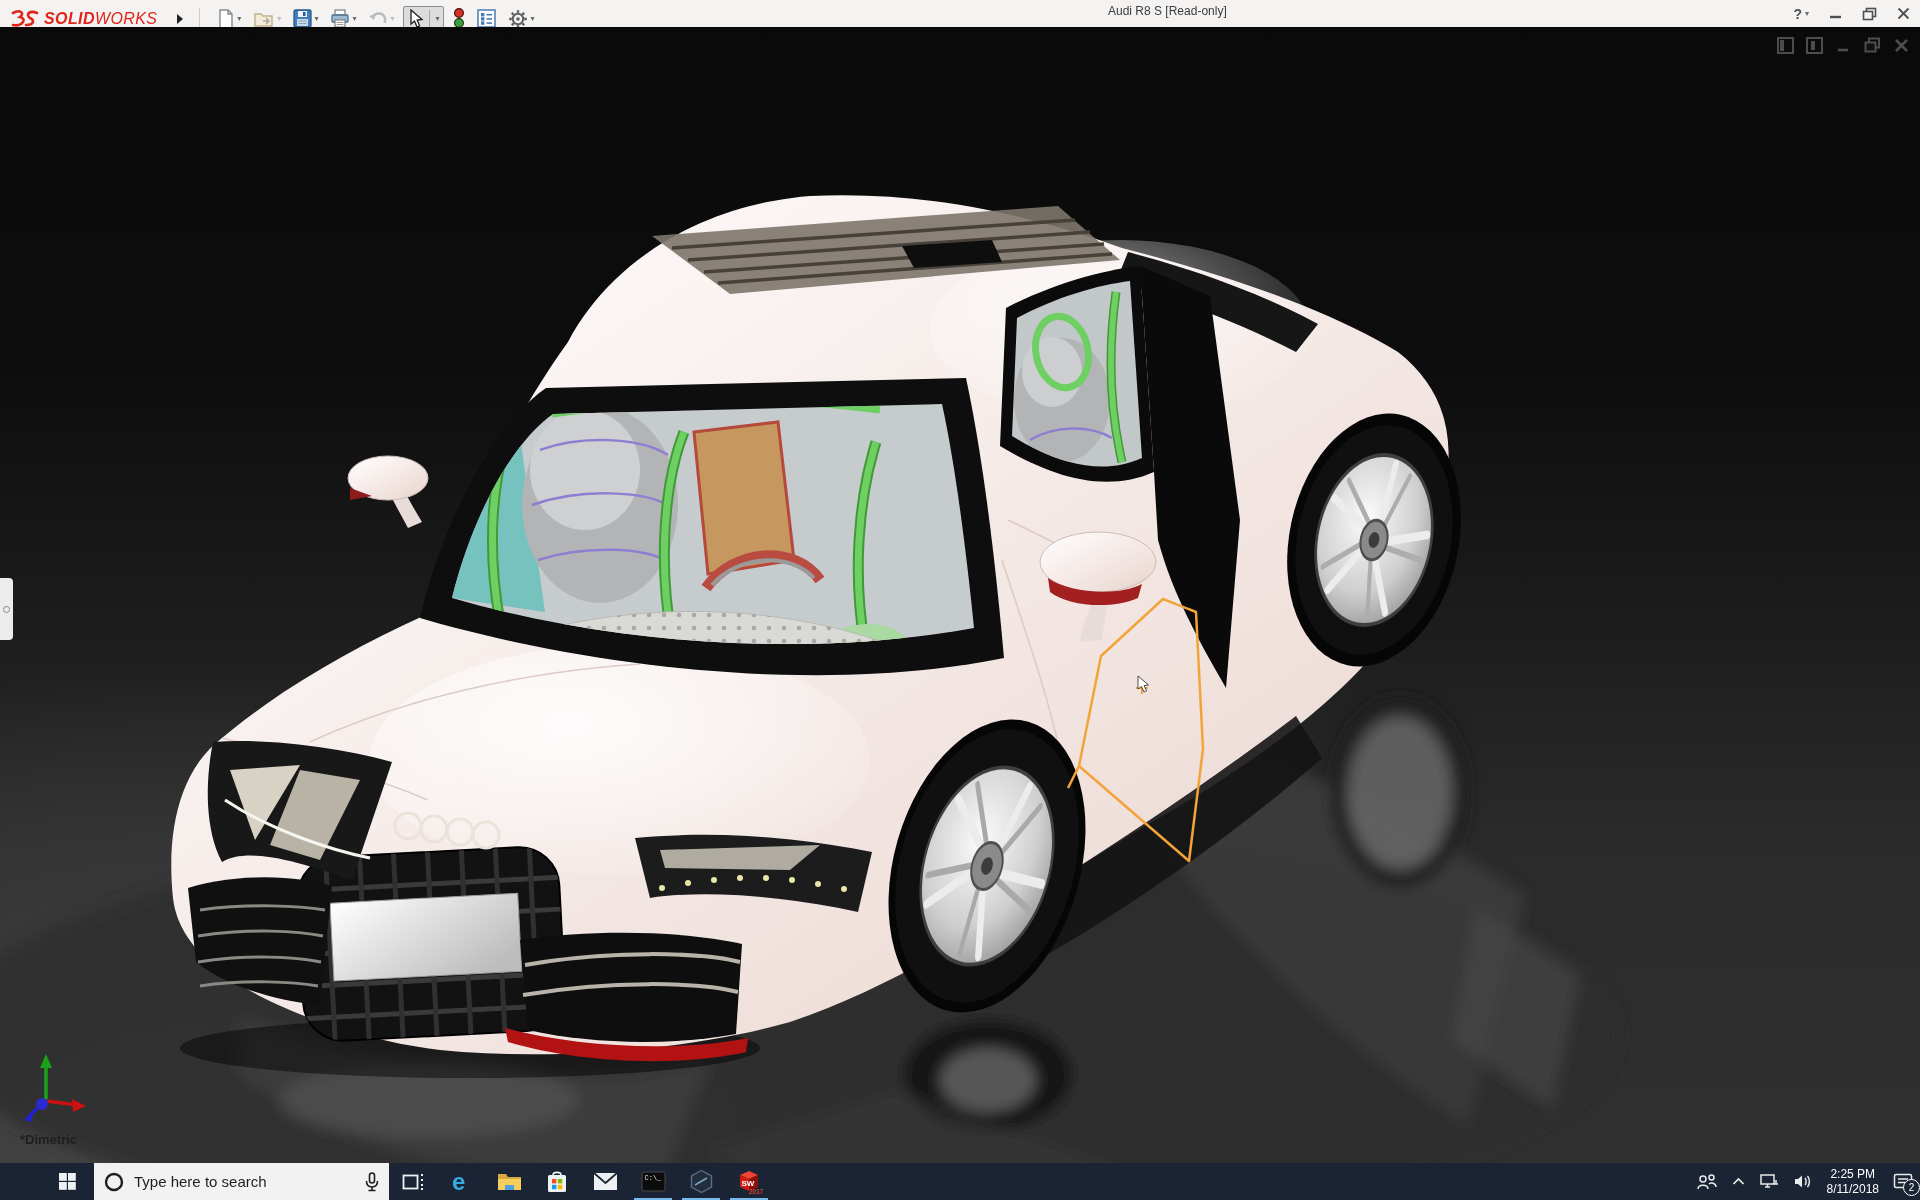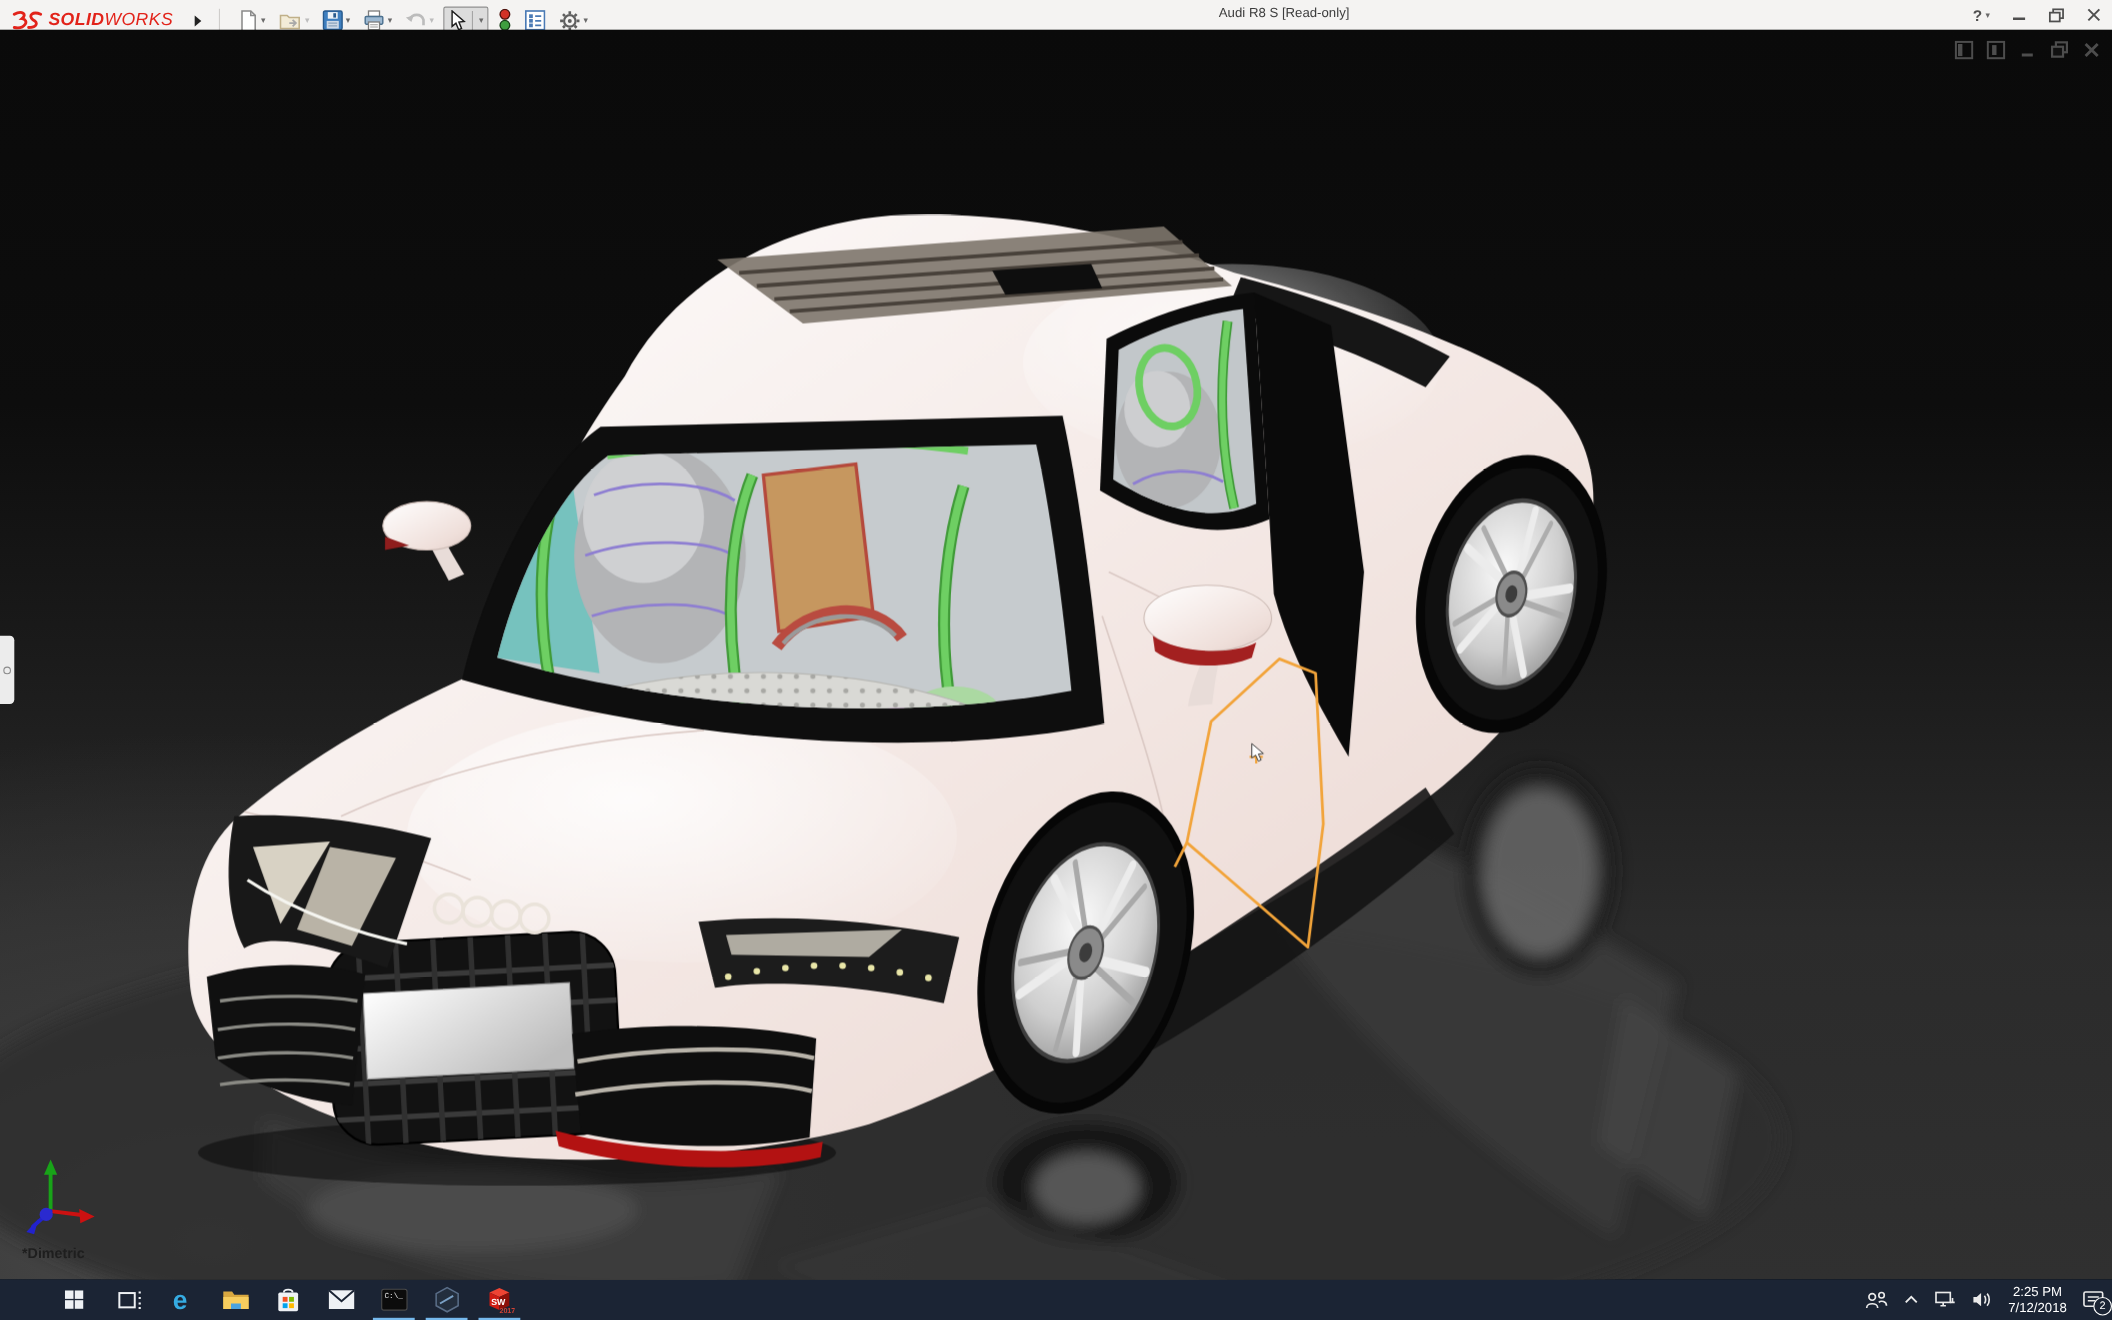--- a/index.html
+++ b/index.html
@@ -529,20 +529,30 @@
 
   <div class="start">
     <svg width="17" height="17" viewBox="0 0 17 17">
       <rect x="0" y="0" width="7.8" height="7.8" fill="#eef1f4"></rect>
         <rect x="9" y="0" width="7.8" height="7.8" fill="#eef1f4"></rect>
       <rect x="0" y="9" width="7.8" height="7.8" fill="#eef1f4"></rect>
         <rect x="9" y="9" width="7.8" height="7.8" fill="#eef1f4"></rect>
     </svg>
   </div>
 
+  <div class="searchbox">
+    <svg width="20" height="20" viewBox="0 0 20 20">
+      <circle cx="10" cy="10" r="8" fill="none" stroke="#1f1f1f" stroke-width="2.4"></circle>
+    </svg>
+    <input type="text" placeholder="Type here to search" style="">
+    <svg width="14" height="20" viewBox="0 0 14 20">
+      <rect x="4.5" y="1" width="5" height="10" rx="2.5" fill="none" stroke="#1f1f1f" stroke-width="1.6"></rect>
+      <path d="M1.5,9 C1.5,13 4,15 7,15 C10,15 12.5,13 12.5,9 M7,15 L7,18 M3.5,18.5 L10.5,18.5" fill="none" stroke="#1f1f1f" stroke-width="1.6"></path>
+    </svg>
+  </div>
 
   <div class="tb-app">
     <svg width="22" height="20" viewBox="0 0 22 20">
       <rect x="1.5" y="3.5" width="14" height="13" fill="none" stroke="#eef1f4" stroke-width="1.8"></rect>
       <path d="M19,3 L21,3 M19,8 L21,8 M19,13 L21,13 M19,17 L21,17" stroke="#eef1f4" stroke-width="1.8"></path>
     </svg>
   </div>
 
   <div class="tb-app">
     <svg width="26" height="26" viewBox="0 0 26 26">
@@ -623,21 +633,21 @@
       </svg>
     </div>
     <div class="tray-ic">
       <svg width="20" height="17" viewBox="0 0 20 17">
         <path d="M2,6 L5,6 L9,2.5 L9,14.5 L5,11 L2,11 Z" fill="#eaeaea"></path>
         <path d="M12,5 C13.5,6.8 13.5,10.2 12,12 M14.5,3 C17,5.8 17,11.2 14.5,14" fill="none" stroke="#eaeaea" stroke-width="1.5"></path>
       </svg>
     </div>
     <div class="clock">
       <div>2:25 PM</div>
-      <div>7/12/2018</div>
+      <div>8/11/2018</div>
     </div>
     <div class="tray-ic action">
       <svg width="20" height="18" viewBox="0 0 20 18">
         <rect x="1.5" y="1.5" width="17" height="13" rx="1.5" fill="none" stroke="#eaeaea" stroke-width="1.5"></rect>
         <path d="M5,6 L15,6 M5,9.5 L12,9.5" stroke="#eaeaea" stroke-width="1.4"></path>
       </svg>
       <span class="badge">2</span>
     </div>
   </div>
 </div>

